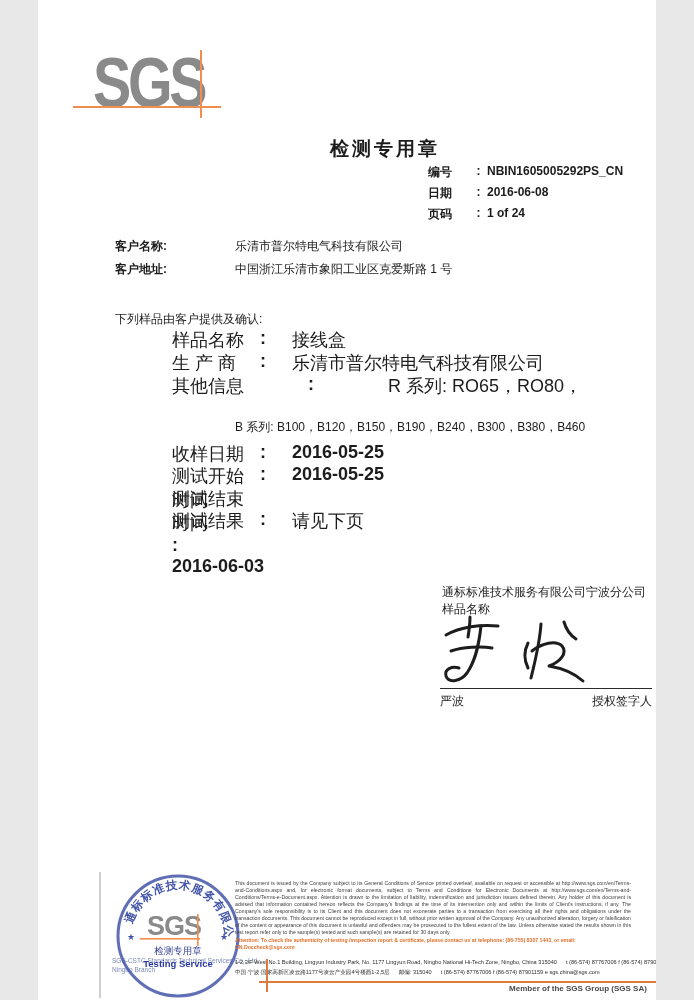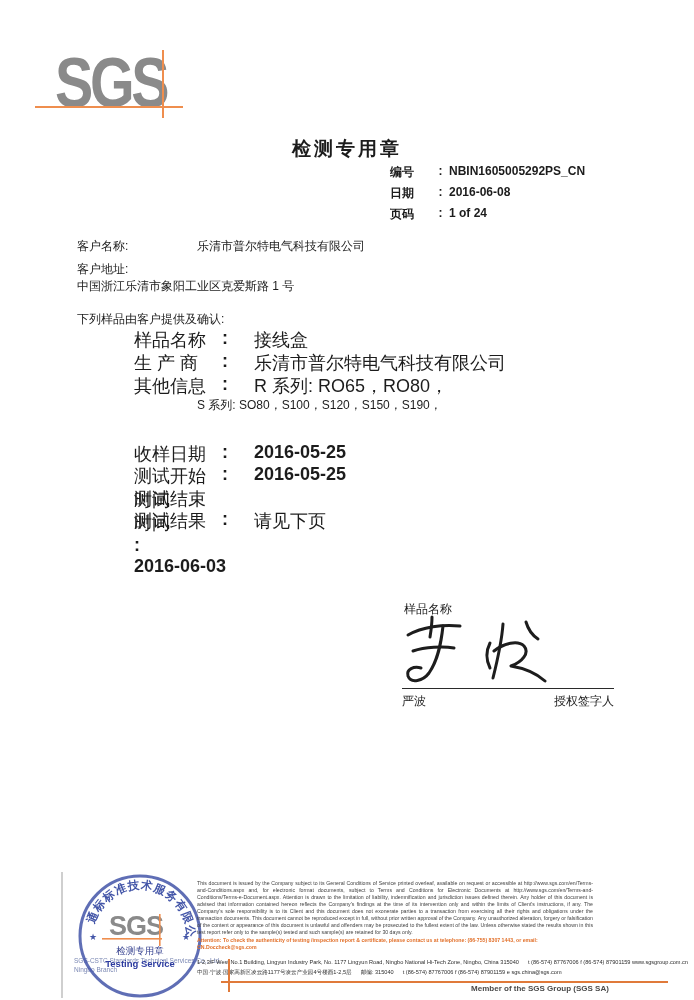--- a/index.html
+++ b/index.html
@@ -1,40 +1,40 @@
 <!DOCTYPE html>
 <html><head>
 <meta charset="utf-8">
 <style>
   * { margin:0; padding:0; box-sizing:border-box; }
   html,body { background:#e8e8e8; }
   body { font-family:"Liberation Sans","DejaVu Sans",sans-serif; }
   .page {
-    position:relative; width:694px; height:1000px; margin:0 auto;
+    position:relative; width:618px; height:1000px; margin:0 auto;
     background:#ffffff; overflow:hidden; color:#1c1c1c;
   }
   
   .logo-letters {
     position:absolute; left:55px; top:48px; font-size:70px; line-height:1;
     font-weight:700; color:#8a8a8a; letter-spacing:-4px;
     transform:scaleX(0.82); transform-origin:left top;
   }
   .hline-o { position:absolute; background:#ef8e4e; }
   .vline-o { position:absolute; background:#ef8e4e; }
   
   .report-title {
     position:absolute; left:0; top:136px; width:694px; text-align:center;
     font-size:19px; font-weight:700; letter-spacing:3px;
   }
   .meta-row { position:absolute; left:390px; display:flex; font-size:12px; font-weight:700; }
   .meta-row .m-lbl { width:42px; }
   .meta-row .m-col { width:17px; text-align:center; }
   
   .client-row { position:absolute; left:77px; display:flex; font-size:12px; }
-  .client-row .c-lbl { width:120px; }
+  .client-row .c-lbl { width:120px;font-weight:bold; }
   .note { position:absolute; left:77px; font-size:12px; }
   .s-row { position:absolute; left:90px; display:flex; font-size:18px;margin-left:44px; }
   .s-row .s-lbl { width:88px; }
   .s-row .s-col { width:32px; font-weight:700; }
   .s-extra { position:absolute; left:197px; font-size:12px; }
   .bold { font-weight:700; }
   
   .sig-company { position:absolute; left:404px; top:584px; font-size:12px; }
   .sig-label   { position:absolute; left:404px; top:601px; font-size:12px; }
   .sig-svg     { position:absolute; left:398px; top:610px; }
@@ -85,42 +85,42 @@
   <div class="meta-row" style="top:206px;">
     <span class="m-lbl">页码</span>
     <span class="m-col">:</span>
     <span class="m-val">1 of 24</span>
   </div>
 
   <div class="client-row" style="top:238px;">
     <span class="c-lbl">客户名称:</span>
     <span>乐清市普尔特电气科技有限公司</span>
   </div>
-  <div class="client-row" style="top:261px;flex-direction:column;">
+  <div class="client-row" style="top:261px;">
     <span class="c-lbl">客户地址:</span>
     <span>中国浙江乐清市象阳工业区克爱斯路 1 号</span>
   </div>
   <div class="note" style="top:311px;">下列样品由客户提供及确认:</div>
 
   <div class="s-row" style="top:328px;">
     <span class="s-lbl">样品名称</span>
     <span class="s-col">:</span>
     <span>接线盒</span>
   </div>
   <div class="s-row" style="top:351px;">
     <span class="s-lbl">生 产 商</span>
     <span class="s-col">:</span>
     <span>乐清市普尔特电气科技有限公司</span>
   </div>
-  <div class="s-row" style="top:374px;">
+  <div class="s-row" style="top:374px;gap:48px;">
     <span class="s-lbl">其他信息</span>
     <span class="s-col">:</span>
     <span>R 系列: RO65，RO80，</span>
   </div>
-  <div class="s-extra" style="top:397px;">S 系列: SO80，S100，S120，S150，S190，</div>
+  <div class="s-extra" style="top:419px;">B 系列: B100，B120，B150，B190，B240，B300，B380，B460</div>
   <div class="s-row" style="top:442px;">
     <span class="s-lbl">收样日期</span>
     <span class="s-col">:</span>
     <span class="bold">2016-05-25</span>
   </div>
   <div class="s-row" style="top:464px;">
     <span class="s-lbl">测试开始时间</span>
     <span class="s-col">:</span>
     <span class="bold">2016-05-25</span>
   </div>
@@ -128,20 +128,21 @@
     <span class="s-lbl">测试结束时间</span>
     <span class="s-col">:</span>
     <span class="bold">2016-06-03</span>
   </div>
   <div class="s-row" style="top:509px;">
     <span class="s-lbl">测试结果</span>
     <span class="s-col">:</span>
     <span>请见下页</span>
   </div>
 
+  <div class="sig-company">通标标准技术服务有限公司宁波分公司</div>
   <div class="sig-label">样品名称</div>
   <svg class="sig-svg" width="160" height="78" viewBox="0 0 160 78">
     <g fill="none" stroke="#1d1d1d" stroke-width="3" stroke-linecap="round" stroke-linejoin="round">
       <path d="M34,7 C34,15 33,21 32,27"></path>
       <path d="M10,25 C24,17 45,14 62,16"></path>
       <path d="M15,41 C27,37 45,36 56,38"></path>
       <path d="M45,16 C43,34 40,50 31,63 C25,71 13,74 10,66 C8,59 16,56 23,58"></path>
       <path d="M92,33 C88,41 88,50 92,58"></path>
       <path d="M105,14 C104,28 100,48 95,68"></path>
       <path d="M128,12 C130,19 134,25 140,29"></path>

